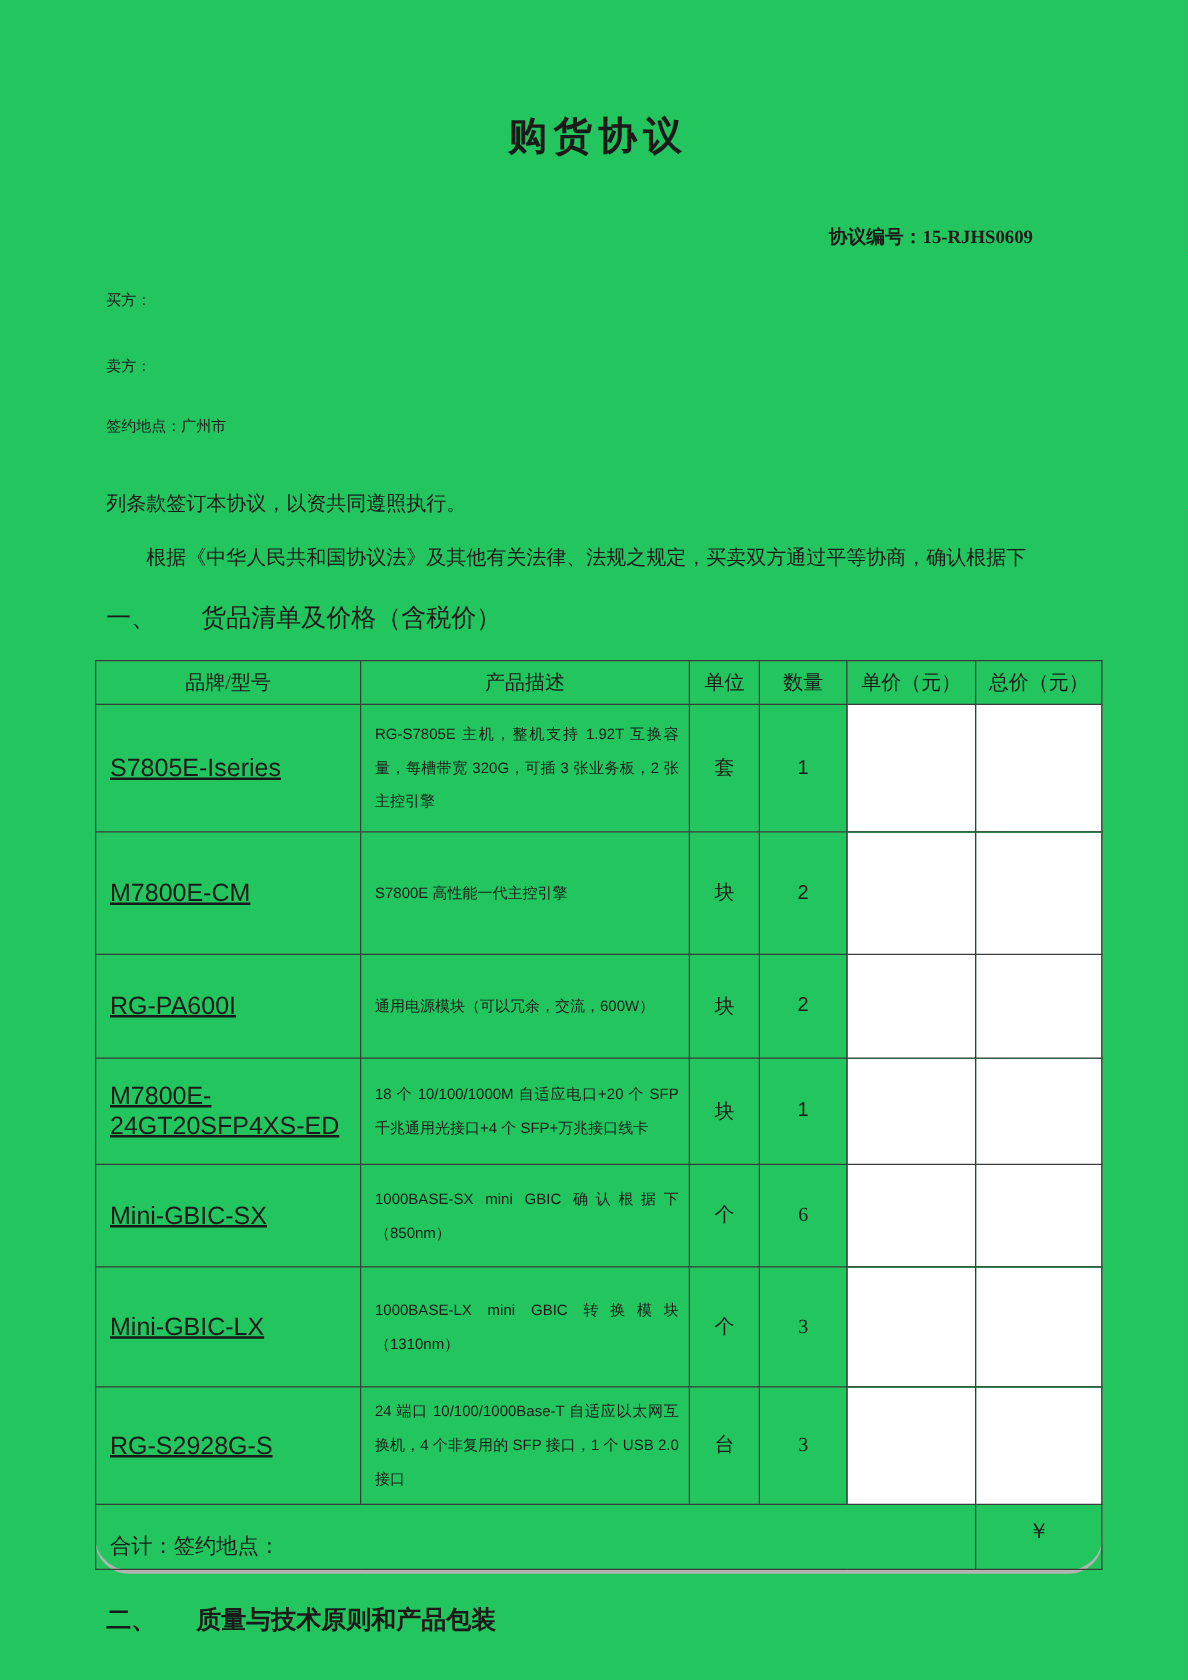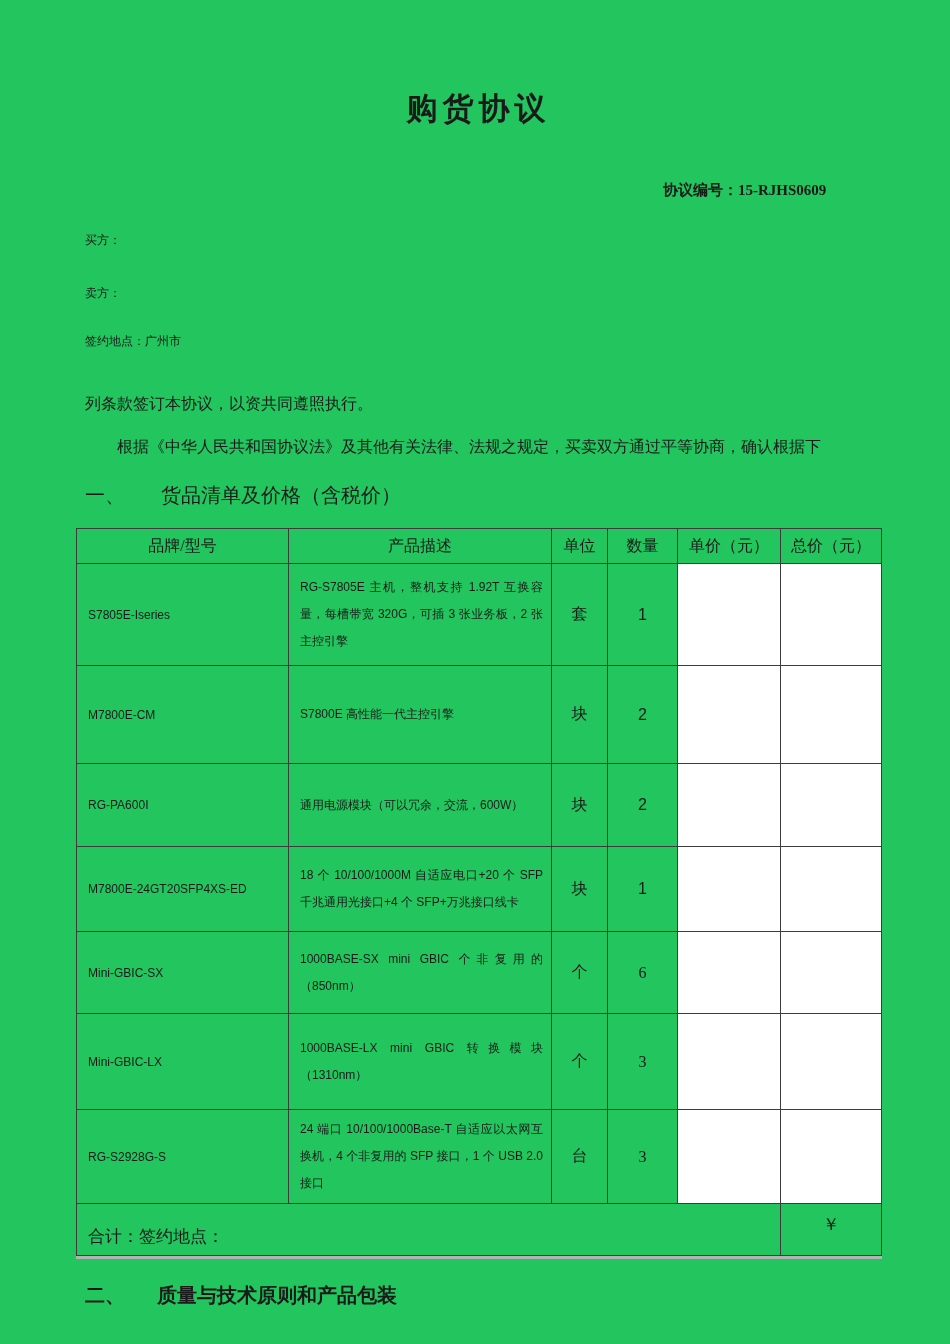--- a/index.html
+++ b/index.html
@@ -44,37 +44,39 @@
   .section-2{font-weight:bold;margin-top:29px;font-family:"DejaVu Sans","Liberation Sans",sans-serif;}
   .section-2 .sec-no{width:72px;}
 
   table.products{
     margin-top:22px;
     margin-left:-9px; 
     border-collapse:collapse;
     table-layout:fixed;
     width:805px;
     box-shadow:0 3px 0 #b3b3b3;
+    border-radius:27px;
   }
   table.products td,table.products th{
     border:1px solid #3c3c3c;
     overflow:hidden;
     font-weight:normal;
   }
   th.hcell{
     height:32px;
     text-align:center;vertical-align:middle;
     font-size:16px;
     font-family:"Liberation Serif","DejaVu Serif",serif;
   }
   td.model{
     padding:4px 6px 4px 11px;
     vertical-align:middle;
-    font-size:12px;line-height:24px;
+    font-size:20px;line-height:24px;
     font-family:"Liberation Sans","DejaVu Sans",sans-serif;
+    text-decoration:underline;
   }
   td.desc{
     padding:6px 8px 6px 11px;
     vertical-align:middle;
     font-size:12px;line-height:27px;
     text-align:justify;
     font-family:"Liberation Sans","DejaVu Sans",sans-serif;
   }
   td.unit{
     text-align:center;vertical-align:middle;
@@ -171,21 +173,21 @@
           <tr style="height: 85px;">
             <td class="model">M7800E-24GT20SFP4XS-ED</td>
             <td class="desc">18 个 10/100/1000M 自适应电口+20 个 SFP 千兆通用光接口+4 个 SFP+万兆接口线卡</td>
             <td class="unit">块</td>
             <td class="qty">1</td>
             <td class="price"></td>
             <td class="price"></td>
           </tr>
           <tr style="height: 82px;">
             <td class="model">Mini-GBIC-SX</td>
-            <td class="desc">1000BASE-SX mini GBIC 个非复用的（850nm）</td>
+            <td class="desc">1000BASE-SX mini GBIC 确认根据下（850nm）</td>
             <td class="unit">个</td>
             <td class="qty serif-num">6</td>
             <td class="price"></td>
             <td class="price"></td>
           </tr>
           <tr style="height: 96px;">
             <td class="model">Mini-GBIC-LX</td>
             <td class="desc">1000BASE-LX mini GBIC 转换模块（1310nm）</td>
             <td class="unit">个</td>
             <td class="qty serif-num">3</td>

